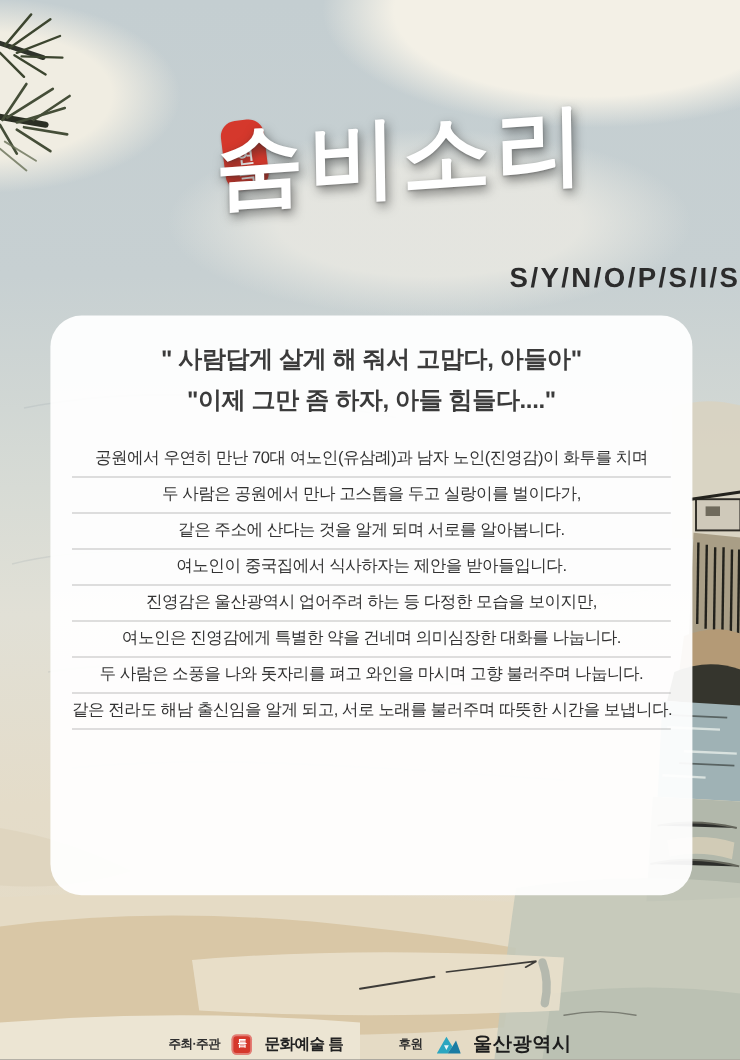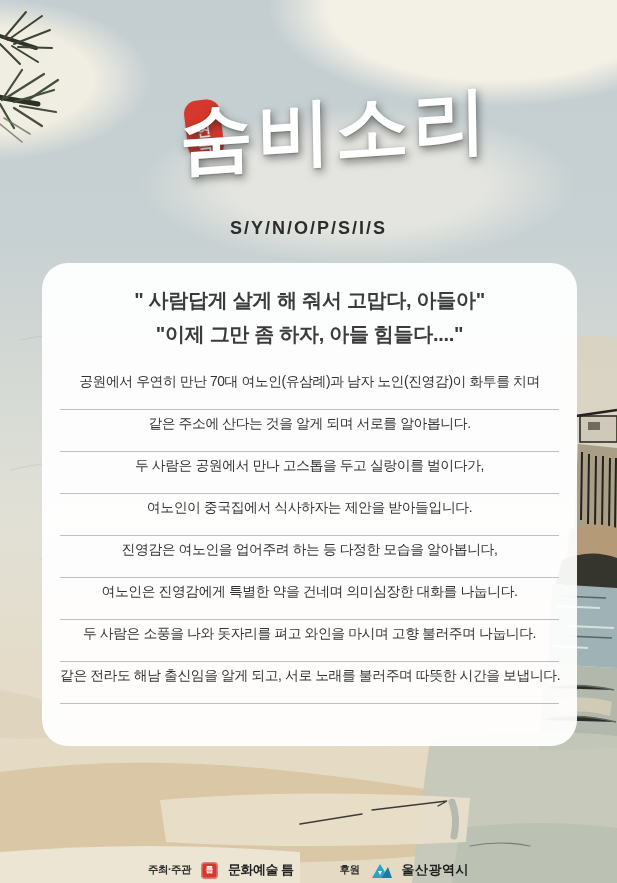--- a/index.html
+++ b/index.html
@@ -27,55 +27,55 @@
     color:#fff;font-weight:700;font-size:15px;letter-spacing:2px;line-height:1;
   }
   .main-title{
     display:inline-block;margin-left:52px;
     font-size:74px;font-weight:800;color:#ffffff;letter-spacing:4px;
     transform:rotate(-4deg) skewX(-3deg);
     text-shadow:2px 4px 9px rgba(35,35,35,.55), 0 1px 2px rgba(50,50,50,.35);
     line-height:1.25;
   }
   .syn-heading{
-    position:absolute;top:218px;left:0;right:0;text-align:center;
-    font-size:18px;font-weight:700;color:#2c2c2c;letter-spacing:2px;
+    position:absolute;top:218px;left:0;right:0;text-align:right;
+    font-size:23px;font-weight:700;color:#2c2c2c;letter-spacing:2px;
   }
   
   .card{
     position:absolute;left:42px;top:263px;width:535px;height:483px;
     background:rgba(255,255,255,.94);border-radius:26px;
     padding:20px 10px 0;
   }
   .quote{
     text-align:center;font-size:20px;font-weight:700;color:#3b3b3b;
     line-height:34px;letter-spacing:-.3px;white-space:nowrap;
   }
   .rows{margin-top:17px;}
   .syn-row{
-    margin:0 8px;padding:6px 0 19px;
+    margin:0 8px;padding:6px 0 7px;
     border-bottom:1px solid rgba(140,140,140,.55);
     text-align:center;font-size:13.8px;color:#333;line-height:16px;
     letter-spacing:-.4px;white-space:nowrap;
   }
   
   .footer{
     position:absolute;top:853px;left:0;width:617px;height:34px;
     display:flex;align-items:center;justify-content:center;gap:10px;
   }
   .f-label{font-size:10.5px;font-weight:700;color:#2e2e2e;letter-spacing:-.5px;}
   .host-seal{
     width:17px;height:17px;border-radius:4px;
     display:flex;align-items:center;justify-content:center;
     box-shadow:inset 0 0 0 1.5px rgba(255,255,255,.35);
   }
   .host-seal span{color:#fff;font-size:8px;font-weight:700;line-height:1;}
   .f-name{font-size:13px;font-weight:700;color:#222;letter-spacing:-.5px;}
   .sponsor-gap{width:26px;}
-  .f-name.sponsor{font-size:13px;letter-spacing:.5px;color:#1d1d1d;}
+  .f-name.sponsor{font-size:16px;letter-spacing:.5px;color:#1d1d1d;}
   .ulsan-logo{width:22px;height:17px;}
 </style>
 </head>
 <body>
 
 <div class="poster">
 
   <svg class="bg" width="617" height="883" viewBox="0 0 617 883">
 
     <g stroke-linecap="round" fill="none">
@@ -172,24 +172,24 @@
   </div>
 
   <div class="syn-heading">S/Y/N/O/P/S/I/S</div>
 
   <div class="card">
     <div class="quote">" 사람답게 살게 해 줘서 고맙다, 아들아"</div>
     <div class="quote">"이제 그만 좀 하자, 아들 힘들다...."</div>
 
     <div class="rows">
       <div class="syn-row">공원에서 우연히 만난 70대 여노인(유삼례)과 남자 노인(진영감)이 화투를 치며</div>
+      <div class="syn-row">두 사람은 공원에서 만나 고스톱을 두고 실랑이를 벌이다가,</div>
       <div class="syn-row">같은 주소에 산다는 것을 알게 되며 서로를 알아봅니다.</div>
-      <div class="syn-row">두 사람은 공원에서 만나 고스톱을 두고 실랑이를 벌이다가,</div>
       <div class="syn-row">여노인이 중국집에서 식사하자는 제안을 받아들입니다.</div>
-      <div class="syn-row">진영감은 여노인을 업어주려 하는 등 다정한 모습을 알아봅니다,</div>
+      <div class="syn-row">진영감은 울산광역시 업어주려 하는 등 다정한 모습을 보이지만,</div>
       <div class="syn-row">여노인은 진영감에게 특별한 약을 건네며 의미심장한 대화를 나눕니다.</div>
       <div class="syn-row">두 사람은 소풍을 나와 돗자리를 펴고 와인을 마시며 고향 불러주며 나눕니다.</div>
       <div class="syn-row">같은 전라도 해남 출신임을 알게 되고, 서로 노래를 불러주며 따뜻한 시간을 보냅니다.</div>
     </div>
   </div>
 
   <div class="footer">
     <span class="f-label">주최·주관</span>
     <span class="host-seal" style="background:#d5382c;">
       <span>틈</span>

